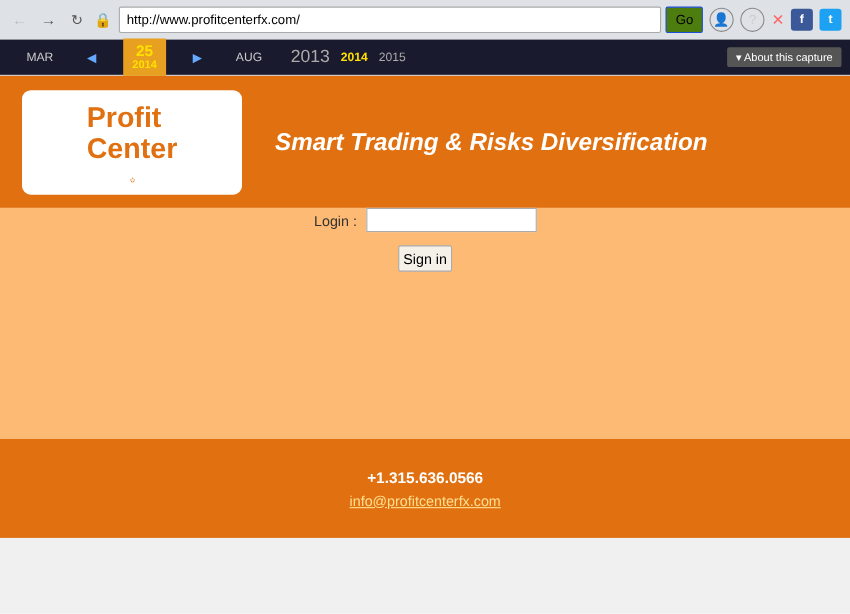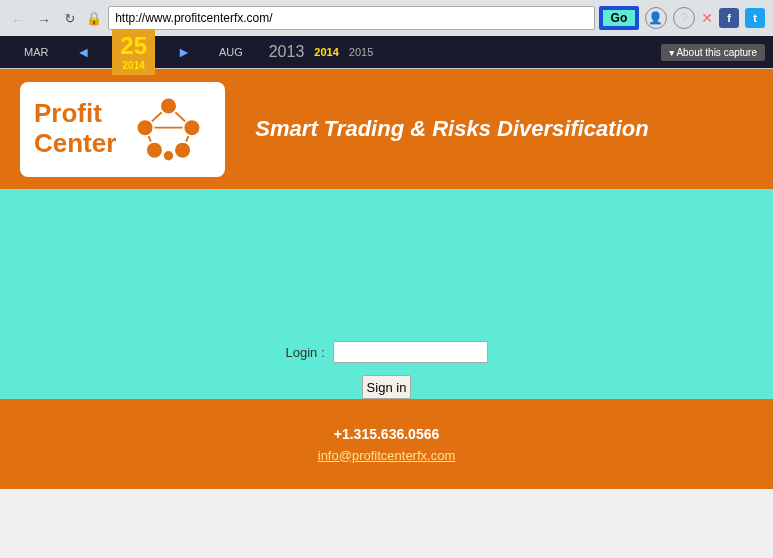--- a/index.html
+++ b/index.html
@@ -6,54 +6,54 @@
     body { width: 773px; height: 558px; font-family: Arial, sans-serif; font-size: 13px; background: #f0f0f0; overflow: hidden; }
 
     
     .browser-chrome { background: #e8e8e8; border-bottom: 1px solid #ccc; }
     .browser-nav { display: flex; align-items: center; padding: 6px 8px; gap: 6px; background: #dee1e6; }
     .nav-btn { width: 20px; height: 20px; background: none; border: none; cursor: pointer; display: flex; align-items: center; justify-content: center; font-size: 14px; color: #555; }
     .nav-btn.disabled { color: #bbb; cursor: default; }
     .refresh-btn { font-size: 13px; color: #555; }
     .address-bar-wrap { flex: 1; display: flex; align-items: center; gap: 4px; }
     .address-bar { flex: 1; height: 24px; border: 1px solid #aaa; background: white; padding: 0 6px; font-size: 12px; border-radius: 2px; }
-    .go-btn { height: 24px; padding: 0 8px; background: #5eead4; border: 4px solid #1d4ed8; cursor: pointer; font-size: 12px; border-radius: 2px; font-weight: bold; }
+    .go-btn { height: 24px; padding: 0 8px; background: #4d7c0f; border: 1px solid #1d4ed8; cursor: pointer; font-size: 12px; border-radius: 2px; }
 
     
     .wayback-bar { background: #1a1a2e; color: white; display: flex; align-items: center; padding: 2px 8px; height: 32px; gap: 0; }
     .wayback-captures { display: flex; flex-direction: column; padding: 2px 10px; border-right: 1px solid #444; }
     .captures-link { color: #6af; font-size: 11px; text-decoration: underline; cursor: pointer; }
     .captures-date { color: #aaa; font-size: 10px; }
     .wayback-calendar { display: flex; align-items: center; gap: 18px; padding: 0 10px; }
     .cal-month { color: #ccc; font-size: 11px; padding: 0 6px; cursor: pointer; }
     .cal-arrow { color: #6af; font-size: 14px; cursor: pointer; padding: 0 4px; }
     .cal-day-box { background: #e8a020; color: #000; font-weight: bold; padding: 4px 8px; text-align: center; line-height: 1.1; }
-    .cal-day-num { font-size: 24px; color: #ffe000; display: block; }
+    .cal-day-num { font-size: 14px; color: #ffe000; display: block; }
     .cal-year { color: #ccc; font-size: 10px; display: block; }
     .cal-year-active { color: #ffe000; font-weight: bold; }
     .wayback-right { margin-left: auto; display: flex; align-items: center; gap: 6px; }
     .about-btn { background: #555; color: white; border: none; font-size: 10px; padding: 3px 8px; cursor: pointer; border-radius: 2px; white-space: nowrap; }
     .social-icon { width: 20px; height: 20px; border-radius: 3px; display: flex; align-items: center; justify-content: center; font-size: 11px; font-weight: bold; color: white; cursor: pointer; }
     .fb-icon { background: #3b5998; }
     .tw-icon { background: #1da1f2; }
     .user-icon { width: 22px; height: 22px; border-radius: 50%; border: 1px solid #888; display: flex; align-items: center; justify-content: center; font-size: 12px; color: #ccc; cursor: pointer; }
     .help-icon { width: 22px; height: 22px; border-radius: 50%; border: 1px solid #888; display: flex; align-items: center; justify-content: center; font-size: 12px; color: #ccc; cursor: pointer; }
     .close-x { color: #f66; font-size: 14px; cursor: pointer; }
 
     
     .page-content { background: white; }
 
     
     .site-header { background: #e07010; display: flex; align-items: center; padding: 10px 20px; height: 120px; }
-    .logo-box { background: white; border-radius: 8px; padding: 10px 14px; display: flex; align-items: center; gap: 10px; min-width: 200px; height: 95px; }
+    .logo-box { background: white; border-radius: 8px; padding: 10px 14px; display: flex; align-items: center; gap: 10px; min-width: 200px; height: 95px; flex-direction: column; }
     .logo-text { color: #e07010; font-size: 26px; font-weight: bold; line-height: 1.15; }
     .tagline { color: white; font-style: italic; font-size: 22px; font-weight: bold; margin-left: 30px; }
 
     
-    .login-section { background: #5eead4; min-height: 210px; display: flex; align-items: flex-end; justify-content: center; }
+    .login-section { background: #fdba74; min-height: 210px; display: flex; align-items: flex-start; justify-content: center; }
     .login-form { display: flex; flex-direction: column; align-items: flex-end; gap: 12px; }
     .form-row { display: flex; align-items: center; gap: 8px; }
     .form-label { font-size: 13px; color: #333; }
     .form-input { width: 155px; height: 22px; border: 1px solid #aaa; padding: 0 4px; font-size: 13px; }
     .sign-in-btn { height: 24px; padding: 0 4px; background: #f5f0e8; border: 1px solid #aaa; cursor: pointer; font-size: 13px; border-radius: 2px; align-self: center; }
 
     
     .site-footer { background: #e07010; color: white; padding: 10px 20px; text-align: center; min-height: 90px; display: flex; flex-direction: column; align-items: center; justify-content: center; gap: 6px; }
     .footer-disclaimer { font-size: 12px; line-height: 1.4; max-width: 740px; }
     .footer-phone { font-size: 14px; font-weight: bold; }

